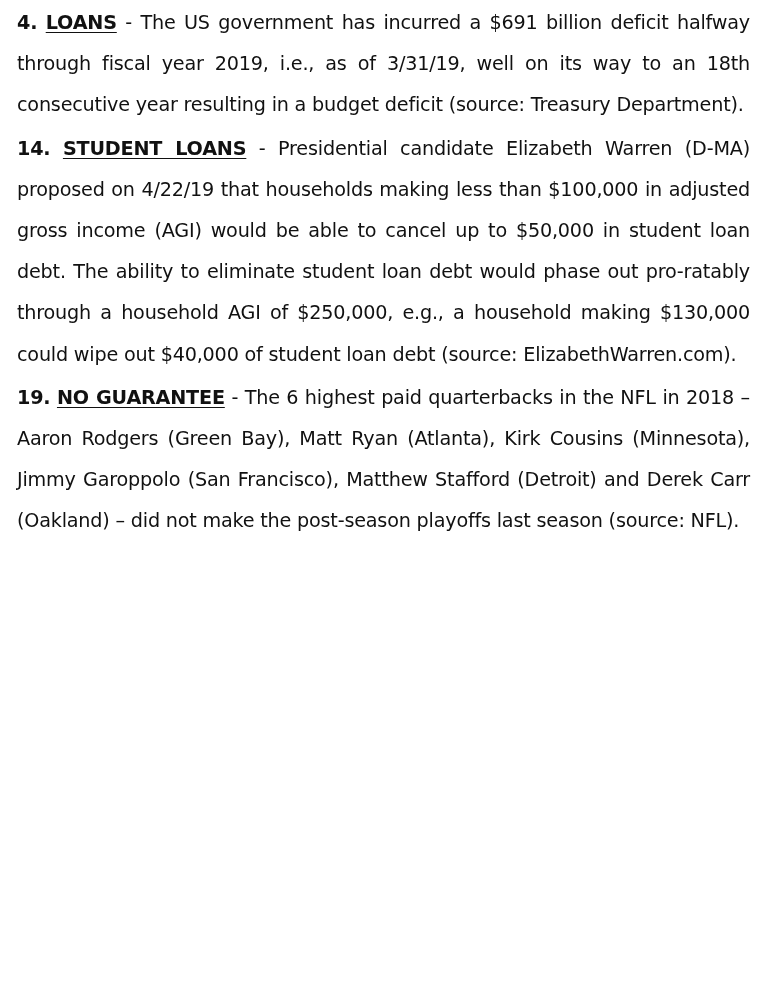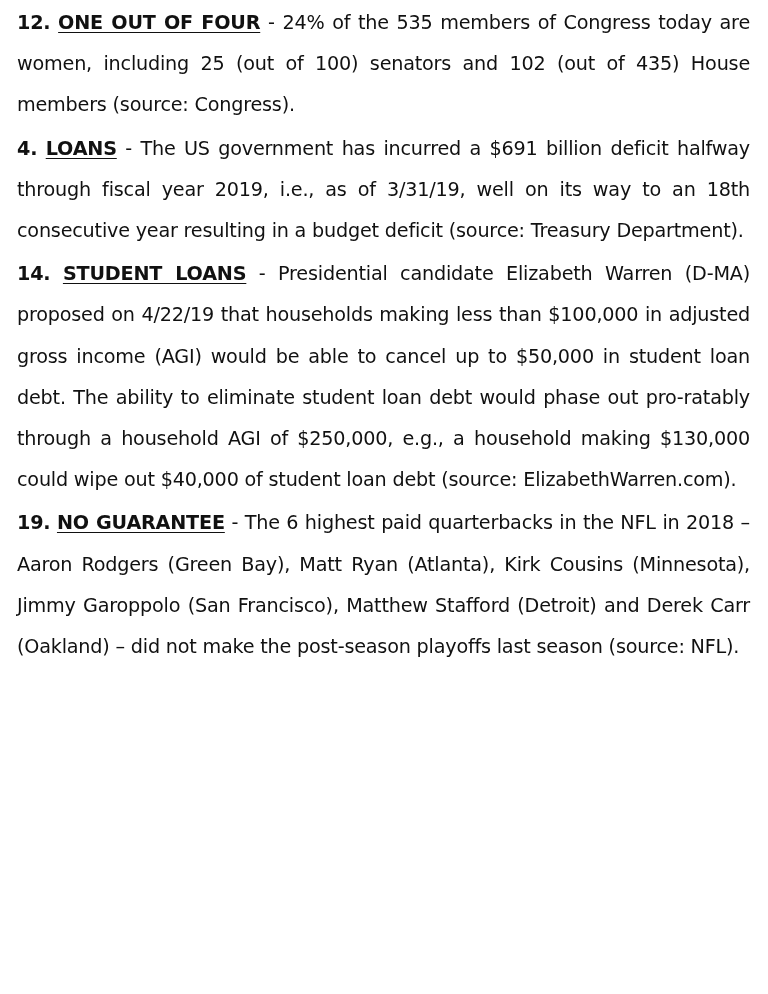--- a/index.html
+++ b/index.html
@@ -11,17 +11,16 @@
     text-align: justify; letter-spacing: -0.2px;
   }
   .item { margin: 0 0 2px 0; }
   .num { font-weight: bold; }
   .head { font-weight: bold; text-decoration: underline; text-underline-offset: 3px; }
 </style>
 </head>
 <body>
 
 <div class="page">
-  <p class="item"><span class="num">12.</span> <span class="head">ONE OUT OF FOUR</span><span> - 24% of the 535 members of Congress today are women, including 25 (out of 100) senators and 102 (out of 435) House members (source: Congress).</span></p>
   <p class="item"><span class="num">4.</span> <span class="head">LOANS</span><span> - The US government has incurred a $691 billion deficit halfway through fiscal year 2019, i.e., as of 3/31/19, well on its way to an 18th consecutive year resulting in a budget deficit (source: Treasury Department).</span></p>
   <p class="item"><span class="num">14.</span> <span class="head">STUDENT LOANS</span><span> - Presidential candidate Elizabeth Warren (D-MA) proposed on 4/22/19 that households making less than $100,000 in adjusted gross income (AGI) would be able to cancel up to $50,000 in student loan debt. The ability to eliminate student loan debt would phase out pro-ratably through a household AGI of $250,000, e.g., a household making $130,000 could wipe out $40,000 of student loan debt (source: ElizabethWarren.com).</span></p>
   <p class="item"><span class="num">19.</span> <span class="head">NO GUARANTEE</span><span> - The 6 highest paid quarterbacks in the NFL in 2018 – Aaron Rodgers (Green Bay), Matt Ryan (Atlanta), Kirk Cousins (Minnesota), Jimmy Garoppolo (San Francisco), Matthew Stafford (Detroit) and Derek Carr (Oakland) – did not make the post-season playoffs last season (source: NFL).</span></p>
 </div>
 
 </body></html>

